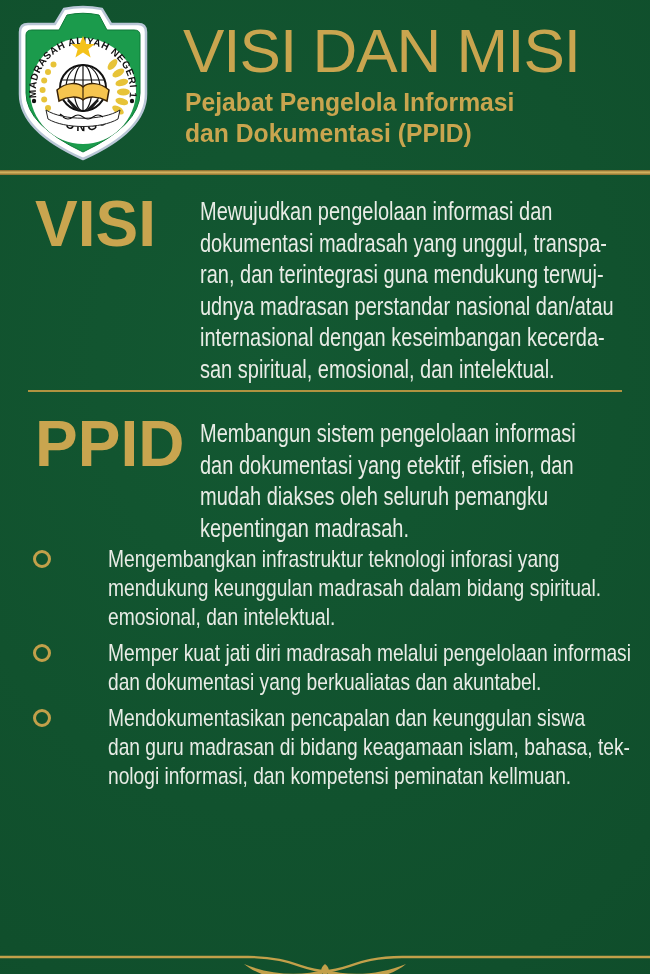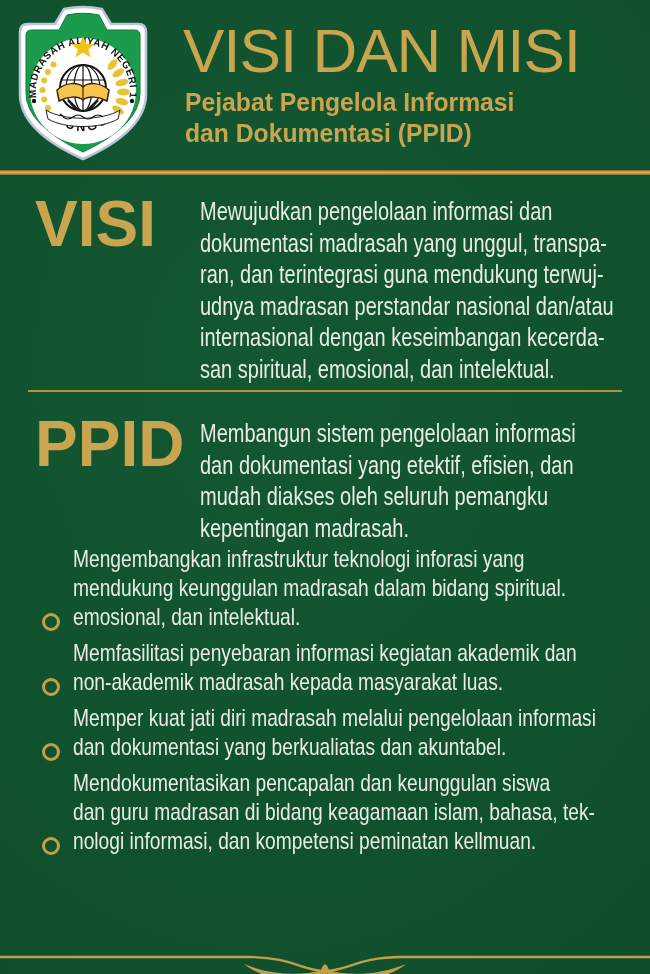--- a/index.html
+++ b/index.html
@@ -39,21 +39,21 @@
     position:absolute;left:200px;margin:0;color:#e9ece6;
     font-size:25px;line-height:31.5px;white-space:pre;
     transform:scaleX(.8);transform-origin:0 0;font-weight:normal;
   }
   #visi-body{top:196px;}
   #misi-intro{top:418px;}
   
   .bullets{
     position:absolute;left:0;top:544px;width:650px;margin:0;padding:0;list-style:none;
   }
-  .bullets li{display:flex;align-items:flex-end;padding-left:42px;margin-bottom:7px;}
+  .bullets li{display:flex;align-items:flex-start;padding-left:33px;margin-bottom:7px;gap:44px;}
   .bullet-dot{
     flex:none;width:12px;height:12px;margin-top:6px;margin-right:13px;
     border:3.5px solid #c2a04a;border-radius:50%;
   }
   .bullet-text{
     color:#e9ece6;font-size:24px;line-height:29px;white-space:pre;
     transform:scaleX(.8);transform-origin:0 0;
   }
   
   .footer-ornament{position:absolute;left:0;bottom:0;width:650px;height:22px;}
@@ -150,25 +150,20 @@
 
   <ul class="bullets">
     <li>
       <span class="bullet-dot"></span>
       <span class="bullet-text">Mengembangkan infrastruktur teknologi inforasi yang
 mendukung keunggulan madrasah dalam bidang spiritual.
 emosional, dan intelektual.</span>
     </li>
     <li>
       <span class="bullet-dot"></span>
-      <span class="bullet-text">Memfasilitasi penyebaran informasi kegiatan akademik dan
-non-akademik madrasah kepada masyarakat luas.</span>
-    </li>
-    <li>
-      <span class="bullet-dot"></span>
       <span class="bullet-text">Memper kuat jati diri madrasah melalui pengelolaan informasi
 dan dokumentasi yang berkualiatas dan akuntabel.</span>
     </li>
     <li>
       <span class="bullet-dot"></span>
       <span class="bullet-text">Mendokumentasikan pencapalan dan keunggulan siswa
 dan guru madrasan di bidang keagamaan islam, bahasa, tek-
 nologi informasi, dan kompetensi peminatan kellmuan.</span>
     </li>
   </ul>

